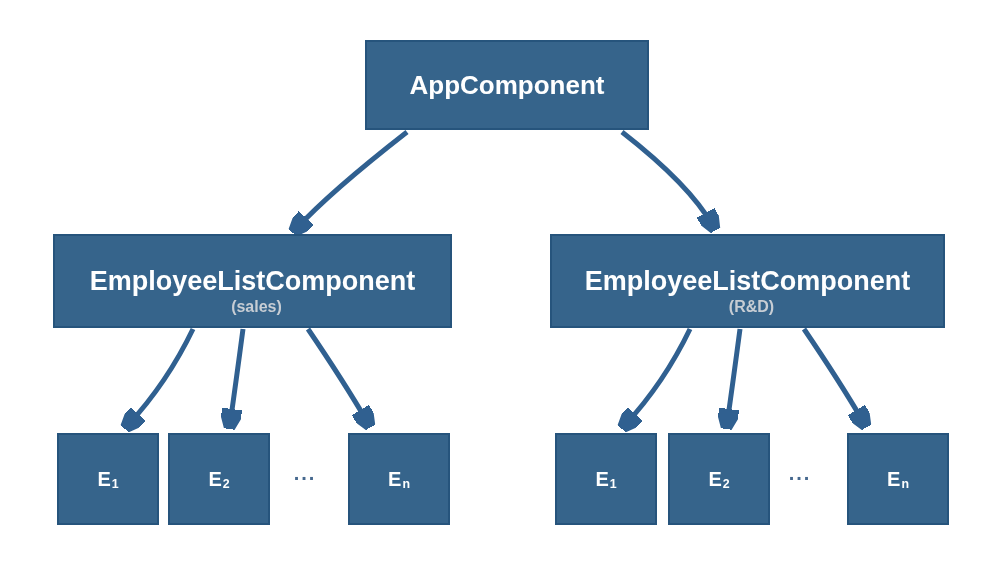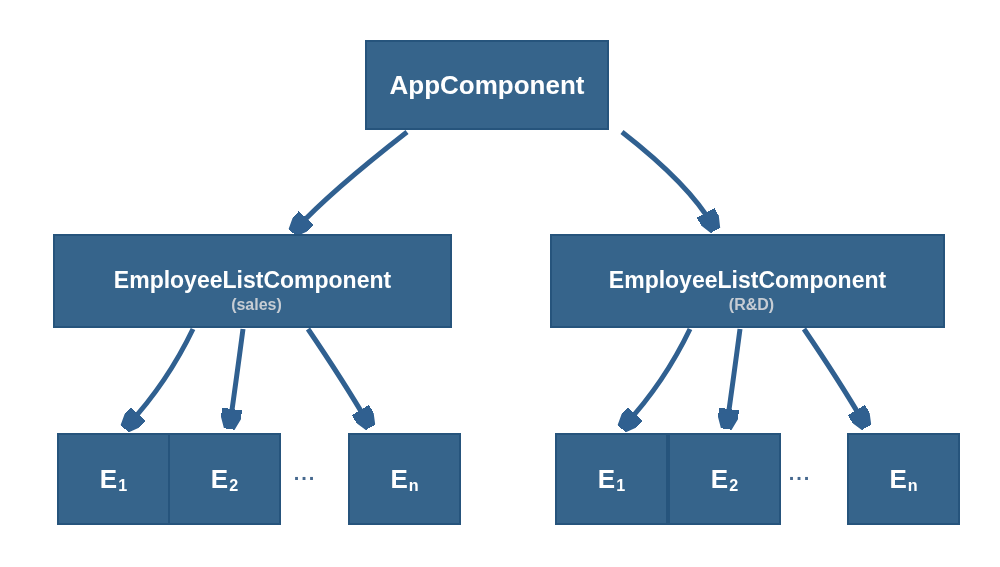--- a/index.html
+++ b/index.html
@@ -41,42 +41,42 @@
     border:2px solid var(--box-border);
     display:flex;
     flex-direction:column;
     align-items:center;
     justify-content:center;
     color:var(--box-text);
     font-weight:bold;
     text-align:center;
   }
   .box.app{
-    left:365px;top:40px;width:244px;height:90px;
+    left:365px;top:40px;width:284px;height:90px;
     font-size:26px;
   }
   .box.elc{
     top:234px;width:399px;height:94px;
   }
   .box.elc .title{
-    font-size:23px;
+    font-size:27px;
     line-height:1.2;
     margin-top:19px;
   }
   .box.elc .subtitle{
     font-size:16px;
     line-height:1.2;
     color:var(--subtitle-text);
     margin-left:8px;
   }
   .box.elc.sales{left:53px;}
   .box.elc.rnd{left:550px;width:395px;}
   .box.emp{
-    top:433px;height:92px;width:113px;
-    font-size:26px;
+    top:433px;height:92px;width:102px;
+    font-size:20px;
   }
   .sub{
     font-size:0.62em;
     position:relative;
     top:0.22em;
     margin-left:1px;
   }
   .dots{
     position:absolute;
     top:462px;

